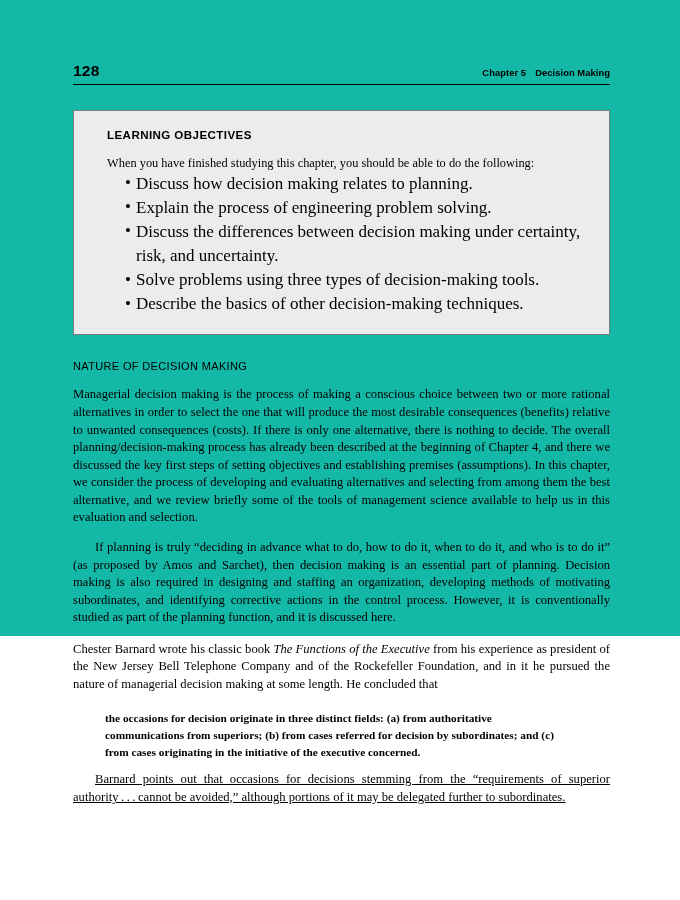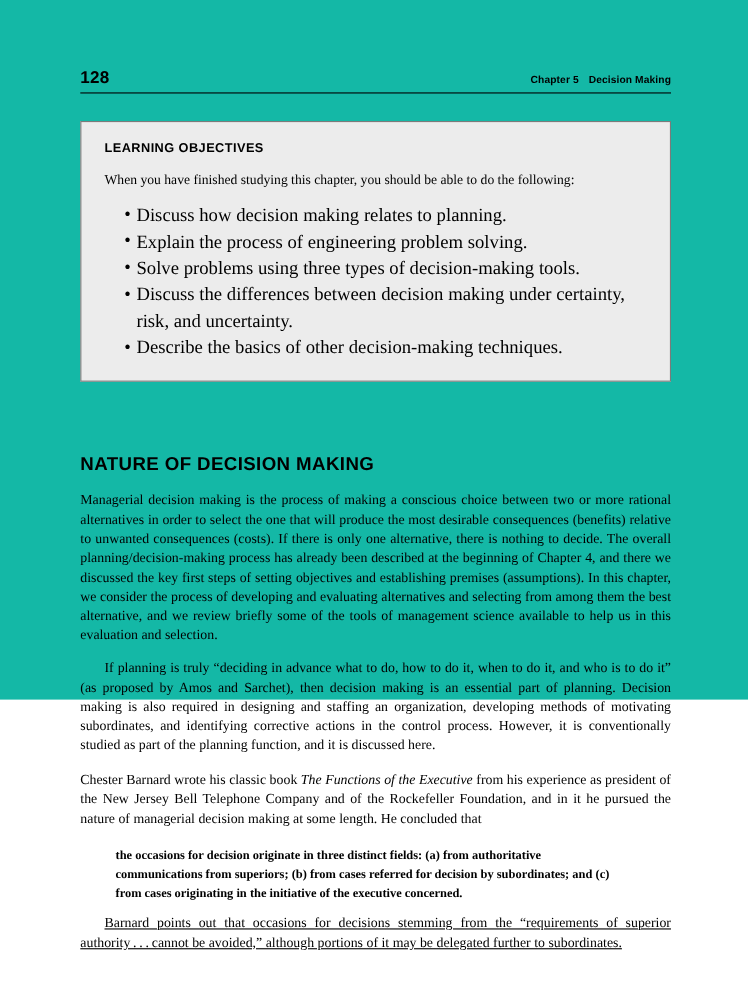--- a/index.html
+++ b/index.html
@@ -53,32 +53,32 @@
   .rule {
     border-top: 1.3px solid #000;
     margin-top: 4px;
   }
 
   
   .objbox {
     margin-top: 25px;
     border: 1px solid #7b7b7b;
     background: #ececec;
-    padding: 17px 20px 18px 21px;
+    padding: 17px 20px 18px 33px;
     box-sizing: border-box;
   }
   .objbox h2 {
     margin: 0 0 14px 0;
     font-family: "Liberation Sans", sans-serif;
     font-size: 11.6px;
     font-weight: bold;
     letter-spacing: 0.4px;
   }
   .objbox .intro {
-    margin: 0 0 12px 0;
+    margin: 0 0 0 0;
     font-size: 12.4px;
     line-height: 1.35;
   }
   .objbox ul {
     margin: 0;
     padding: 0 0 0 18px;
     list-style: none;
   }
   .objbox li {
     font-size: 17px;
@@ -89,24 +89,24 @@
   .objbox li::before {
     content: "\2022";
     position: absolute;
     left: 0;
     top: -0.5px;
   }
 
   
   h1.sec {
     font-family: "Liberation Sans", sans-serif;
-    font-size: 17px;
-    font-weight: bold;
+    font-size: 11px;
+    font-weight: normal;
     letter-spacing: 0.35px;
-    margin: 65px 0 0 0;
+    margin: 25px 0 0 0;
   }
   h2.sub {
     font-family: "Liberation Sans", sans-serif;
     font-size: 12.4px;
     font-weight: bold;
     margin: 23px 0 0 0;
   }
 
   
   p.body {
@@ -151,22 +151,22 @@
       </div>
     </div>
     <div class="rule"></div>
 
     <div class="objbox">
       <h2>LEARNING OBJECTIVES</h2>
       <p class="intro">When you have finished studying this chapter, you should be able to do the following:</p>
       <ul>
         <li>Discuss how decision making relates to planning.</li>
         <li>Explain the process of engineering problem solving.</li>
+        <li>Discuss the differences between decision making under certainty, risk, and uncertainty.</li>
         <li>Solve problems using three types of decision-making tools.</li>
-        <li>Discuss the differences between decision making under certainty, risk, and uncertainty.</li>
         <li>Describe the basics of other decision-making techniques.</li>
       </ul>
     </div>
 
     <h1 class="sec">NATURE OF DECISION MAKING</h1>
 
     <p class="body first">Managerial decision making is the process of making a conscious choice between two or more rational alternatives in order to select the one that will produce the most desirable consequences (benefits) relative to unwanted consequences (costs). If there is only one alternative, there is nothing to decide. The overall planning/decision-making process has already been described at the beginning of Chapter 4, and there we discussed the key first steps of setting objectives and establishing premises (assumptions). In this chapter, we consider the process of developing and evaluating alternatives and selecting from among them the best alternative, and we review briefly some of the tools of management science available to help us in this evaluation and selection.</p>
     <p class="body indent">If planning is truly “deciding in advance what to do, how to do it, when to do it, and who is to do it” (as proposed by Amos and Sarchet), then decision making is an essential part of planning. Decision making is also required in designing and staffing an organization, developing methods of motivating subordinates, and identifying corrective actions in the control process. However, it is conventionally studied as part of the planning function, and it is discussed here.</p>
 
     <p class="body first"><span>Chester Barnard wrote his classic book </span><span class="it">The Functions of the Executive</span><span> from his experience as president of the New Jersey Bell Telephone Company and of the Rockefeller Foundation, and in it he pursued the nature of managerial decision making at some length. He concluded that</span></p>

